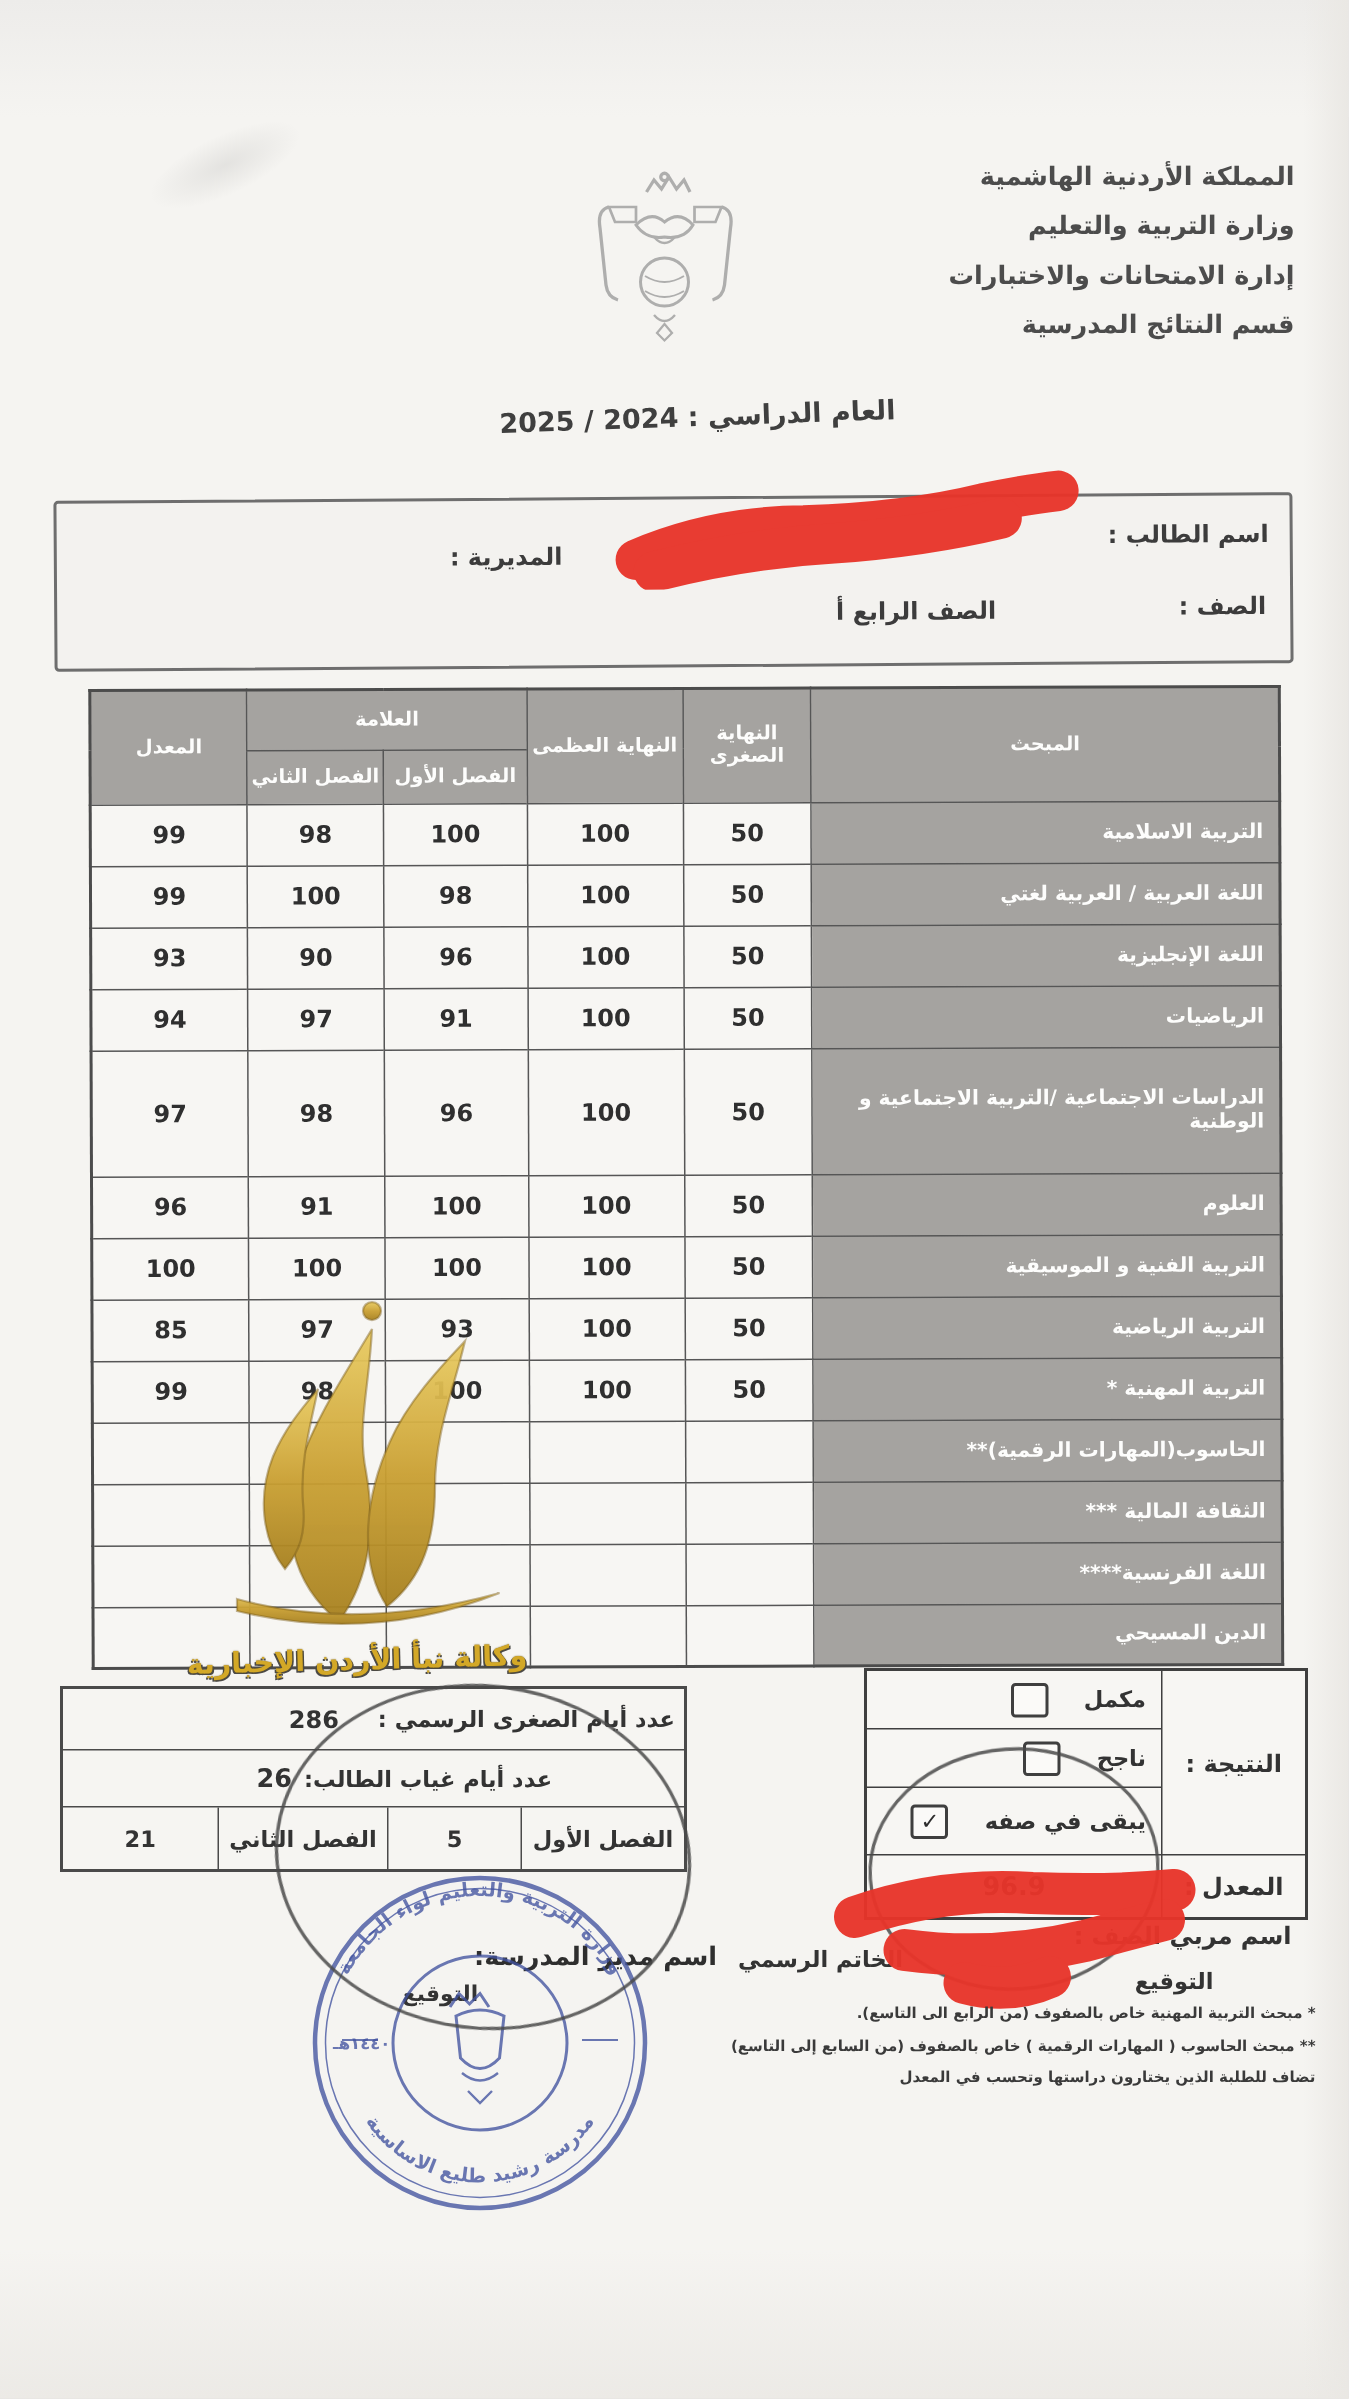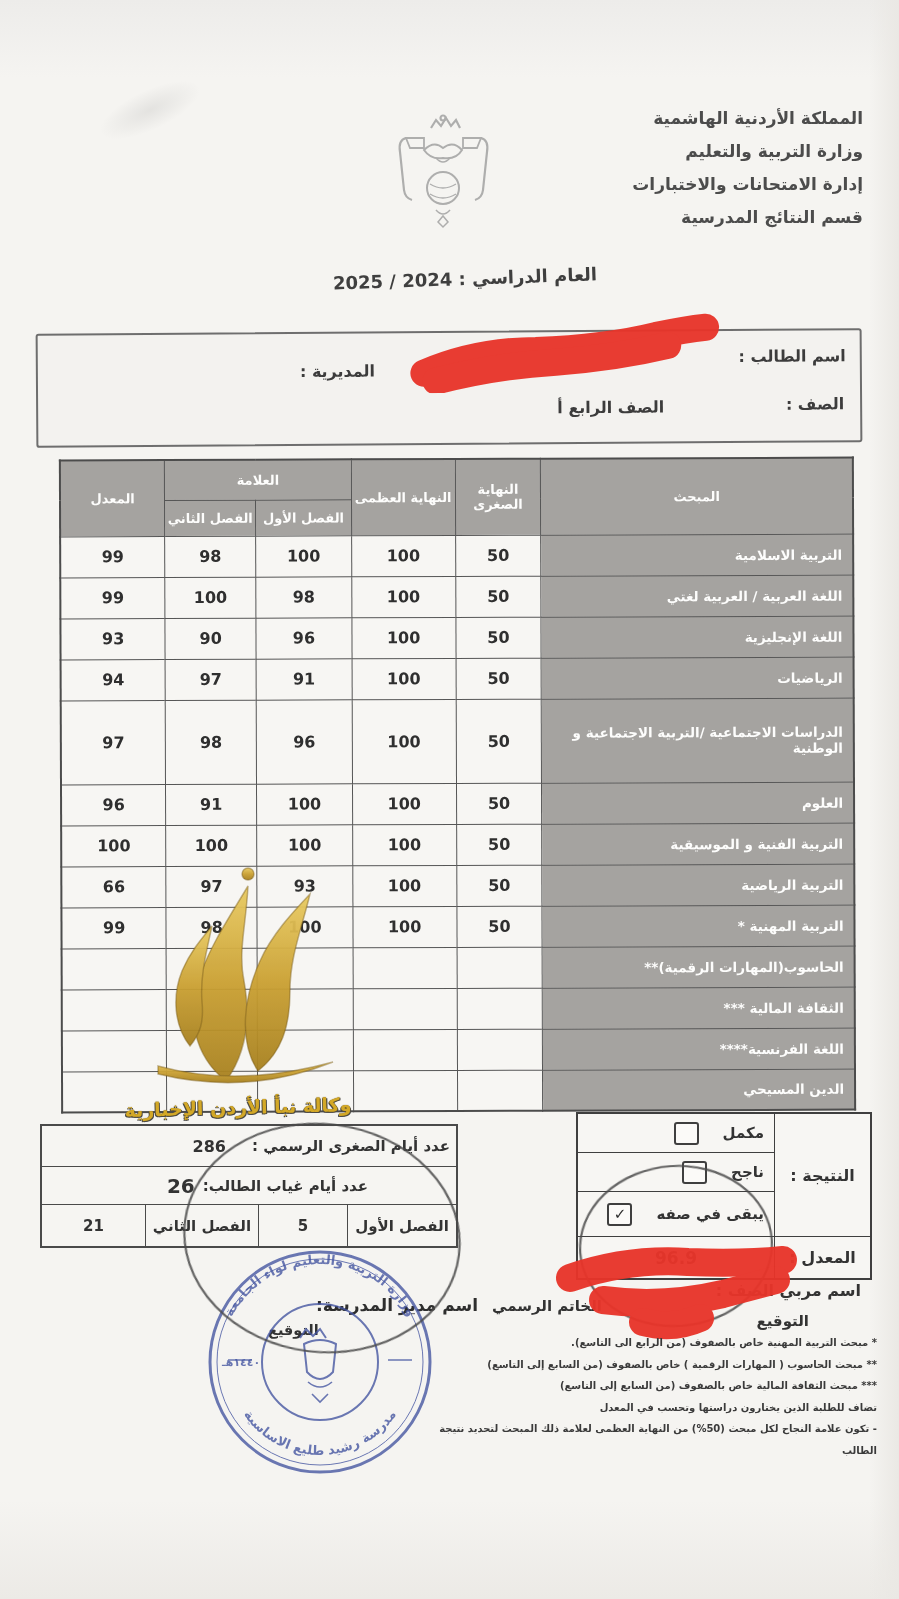--- a/index.html
+++ b/index.html
@@ -48,21 +48,21 @@
     text-shadow:0 0 1px #6b5410,1px 1px 0 #4a4a4a,-1px 1px 0 #4a4a4a;transform:rotate(-1.5deg);}
 
   
   .attend-box{position:absolute;left:40px;top:1124px;width:414px;border:2px solid #4a4a4a;
     background:#f6f5f2;direction:rtl;font-weight:bold;color:#333;}
   .attend-row{display:flex;align-items:center;border-bottom:1.5px solid #4a4a4a;font-size:15px;}
   .attend-row:last-child{border-bottom:none;}
   .attend-r1{height:40px;padding-right:6px;}
   .attend-r1 .val{margin-right:26px;font-size:16px;}
   .attend-r2{height:37px;padding-right:88px;}
-  .attend-r2 .val{margin-right:8px;font-size:20px;}
+  .attend-r2 .val{margin-right:8px;font-size:17px;}
   .attend-r3{height:41px;padding:0;}
   .attend-cell{height:100%;display:flex;align-items:center;justify-content:center;border-left:1.5px solid #4a4a4a;}
   .attend-cell:last-child{border-left:none;text-align:center;}
   .ac-1{width:108px;} .ac-2{width:88px;} .ac-3{width:112px;} .ac-4{flex:1;}
 
   
   .result-box{position:absolute;left:576px;top:1112px;width:292px;height:164px;
     border:2px solid #3f3f3f;background:#f7f6f3;direction:rtl;display:grid;
     grid-template-columns:96px 1fr;grid-template-rows:39px 39px 44px 1fr;
     font-weight:bold;color:#333;}
@@ -221,21 +221,21 @@
       <td class="cell-num">100</td>
       <td class="cell-num">100</td>
       <td class="cell-num">100</td>
     </tr>
         <tr class="grade-row">
       <td class="cell-subject">التربية الرياضية</td>
       <td class="cell-num">50</td>
       <td class="cell-num">100</td>
       <td class="cell-num">93</td>
       <td class="cell-num">97</td>
-      <td class="cell-num">66</td>
+      <td class="cell-num">85</td>
     </tr>
         <tr class="grade-row">
       <td class="cell-subject">التربية المهنية *</td>
       <td class="cell-num">50</td>
       <td class="cell-num">100</td>
       <td class="cell-num">100</td>
       <td class="cell-num">98</td>
       <td class="cell-num">99</td>
     </tr>
         <tr class="grade-row">
@@ -372,18 +372,16 @@
     <g stroke="#e8352a" stroke-width="28" stroke-linecap="round" fill="none" opacity="0.96">
       <path d="M22,36 Q80,16 140,20 Q195,22 235,18"></path>
       <path d="M55,58 Q115,66 175,52 Q205,44 228,38"></path>
       <path d="M95,80 Q125,88 152,76"></path>
     </g>
   </svg>
 
   <div class="footnotes">
     <div>* مبحث التربية المهنية خاص بالصفوف (من الرابع الى التاسع).</div>
     <div>** مبحث الحاسوب ( المهارات الرقمية ) خاص بالصفوف (من السابع إلى التاسع)</div>
-    <div>*** مبحث الثقافة المالية خاص بالصفوف (من السابع إلى التاسع)</div>
     <div class="fn-indent">تضاف للطلبة الذين يختارون دراستها وتحسب في المعدل</div>
-    <div>- تكون علامة النجاح لكل مبحث (50%) من النهاية العظمى لعلامة ذلك المبحث لتحديد نتيجة الطالب</div>
   </div>
 
 </div>
 
 </body></html>

